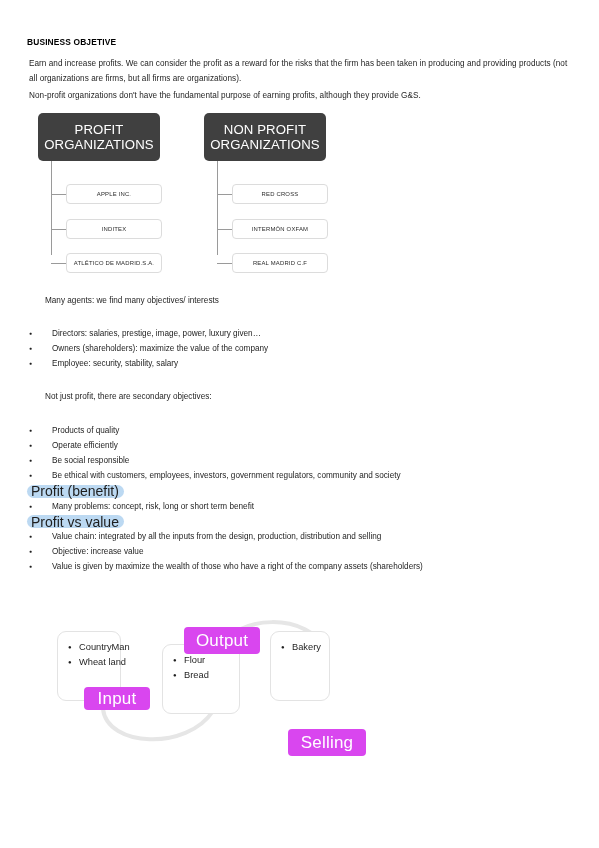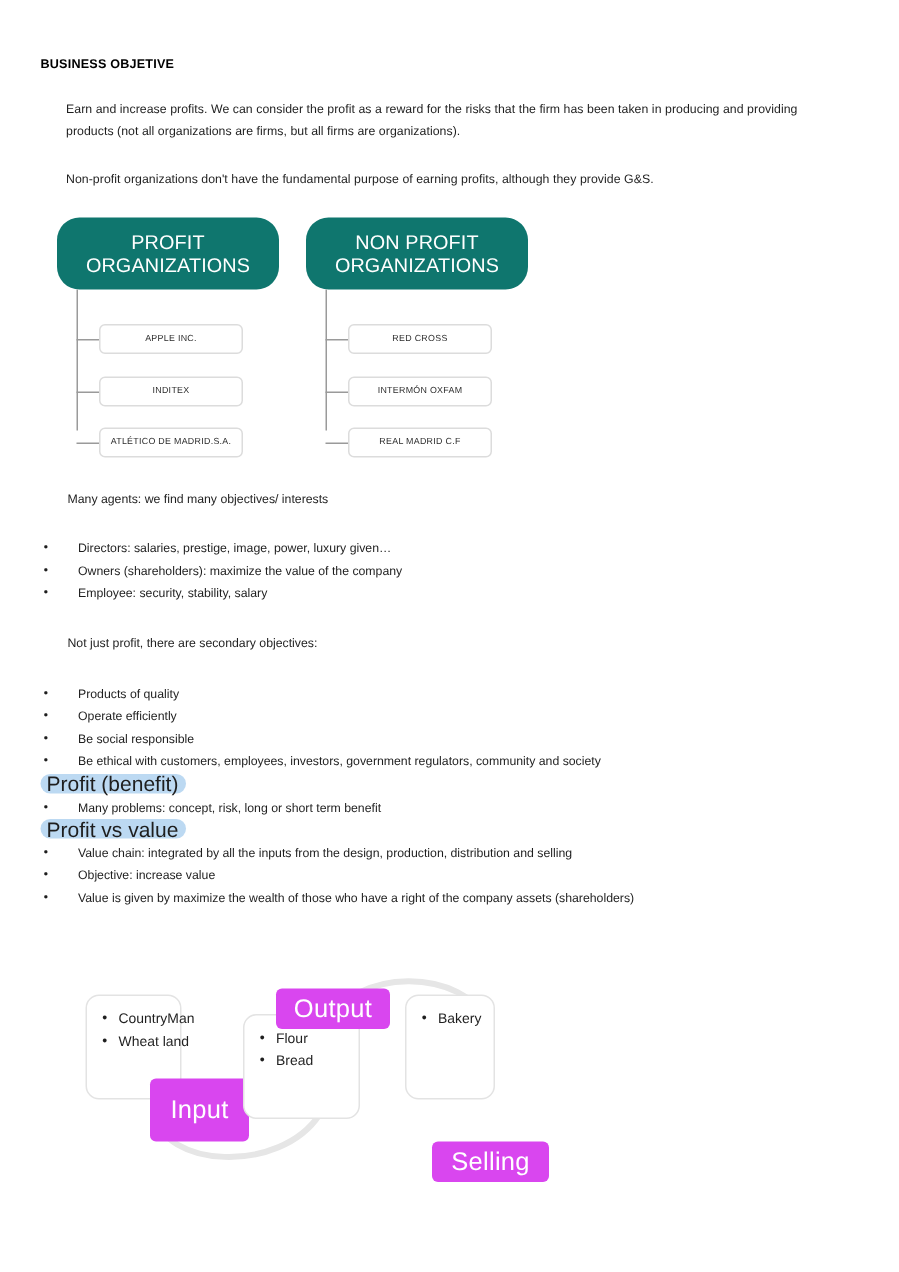--- a/index.html
+++ b/index.html
@@ -37,21 +37,21 @@
     font-weight: bold;
     letter-spacing: 0.15px;
     color: #000;
     margin: 0 0 8px 0;
     line-height: 11px;
   }
   .para {
     font-size: 8.2px;
     line-height: 15.2px;
     color: #1e1e1e;
-    margin: 17px;
+    margin: 2px;
     letter-spacing: 0.04px;
   }
   .lead-line {
     font-size: 8.2px;
     line-height: 15.2px;
     color: #1e1e1e;
     margin: 18px;
   }
 
   ul.bullets {
@@ -93,24 +93,24 @@
     height: 162px;
     margin-top: 9px;
   }
   .org-group { position: absolute; top: 0; }
   .org-group.g1 { left: 11px; }
   .org-group.g2 { left: 177px; }
 
   .org-header {
     position: absolute;
     left: 0; top: 0;
-    width: 148px;
+    width: 122px;
     height: 48px;
-    background: #0f766e;
-    border-radius: 15px;
+    background: #404040;
+    border-radius: 5px;
     display: flex;
     align-items: center;
     justify-content: center;
     text-align: center;
     box-sizing: border-box;
   }
   .org-header span {
     color: #ffffff;
     font-size: 13.2px;
     line-height: 15px;
@@ -303,21 +303,21 @@
         <path d="M 76 110 C 80 148, 160 152, 186 112" fill="none" stroke="#e6e6e6" stroke-width="4" stroke-linecap="round"></path>
         <path d="M 186 55 C 210 12, 282 14, 300 52" fill="none" stroke="#e6e6e6" stroke-width="4" stroke-linecap="round"></path>
       </svg>
 
       <div class="cyc-box" style="left:30px; top:32px; width:64px; height:70px;">
         <ul>
           <li>CountryMan</li>
           <li>Wheat land</li>
         </ul>
       </div>
-      <div class="cyc-label" style="left:73px; top:88px; width:66px; height:42px;">Input</div>
+      <div class="cyc-label" style="left:57px; top:88px; width:66px; height:23px;">Input</div>
 
       <div class="cyc-box" style="left:135px; top:45px; width:78px; height:70px;">
         <ul>
           <li>Flour</li>
           <li>Bread</li>
         </ul>
       </div>
       <div class="cyc-label" style="left:157px; top:28px; width:76px; height:27px;">Output</div>
 
       <div class="cyc-box" style="left:243px; top:32px; width:60px; height:70px;">

